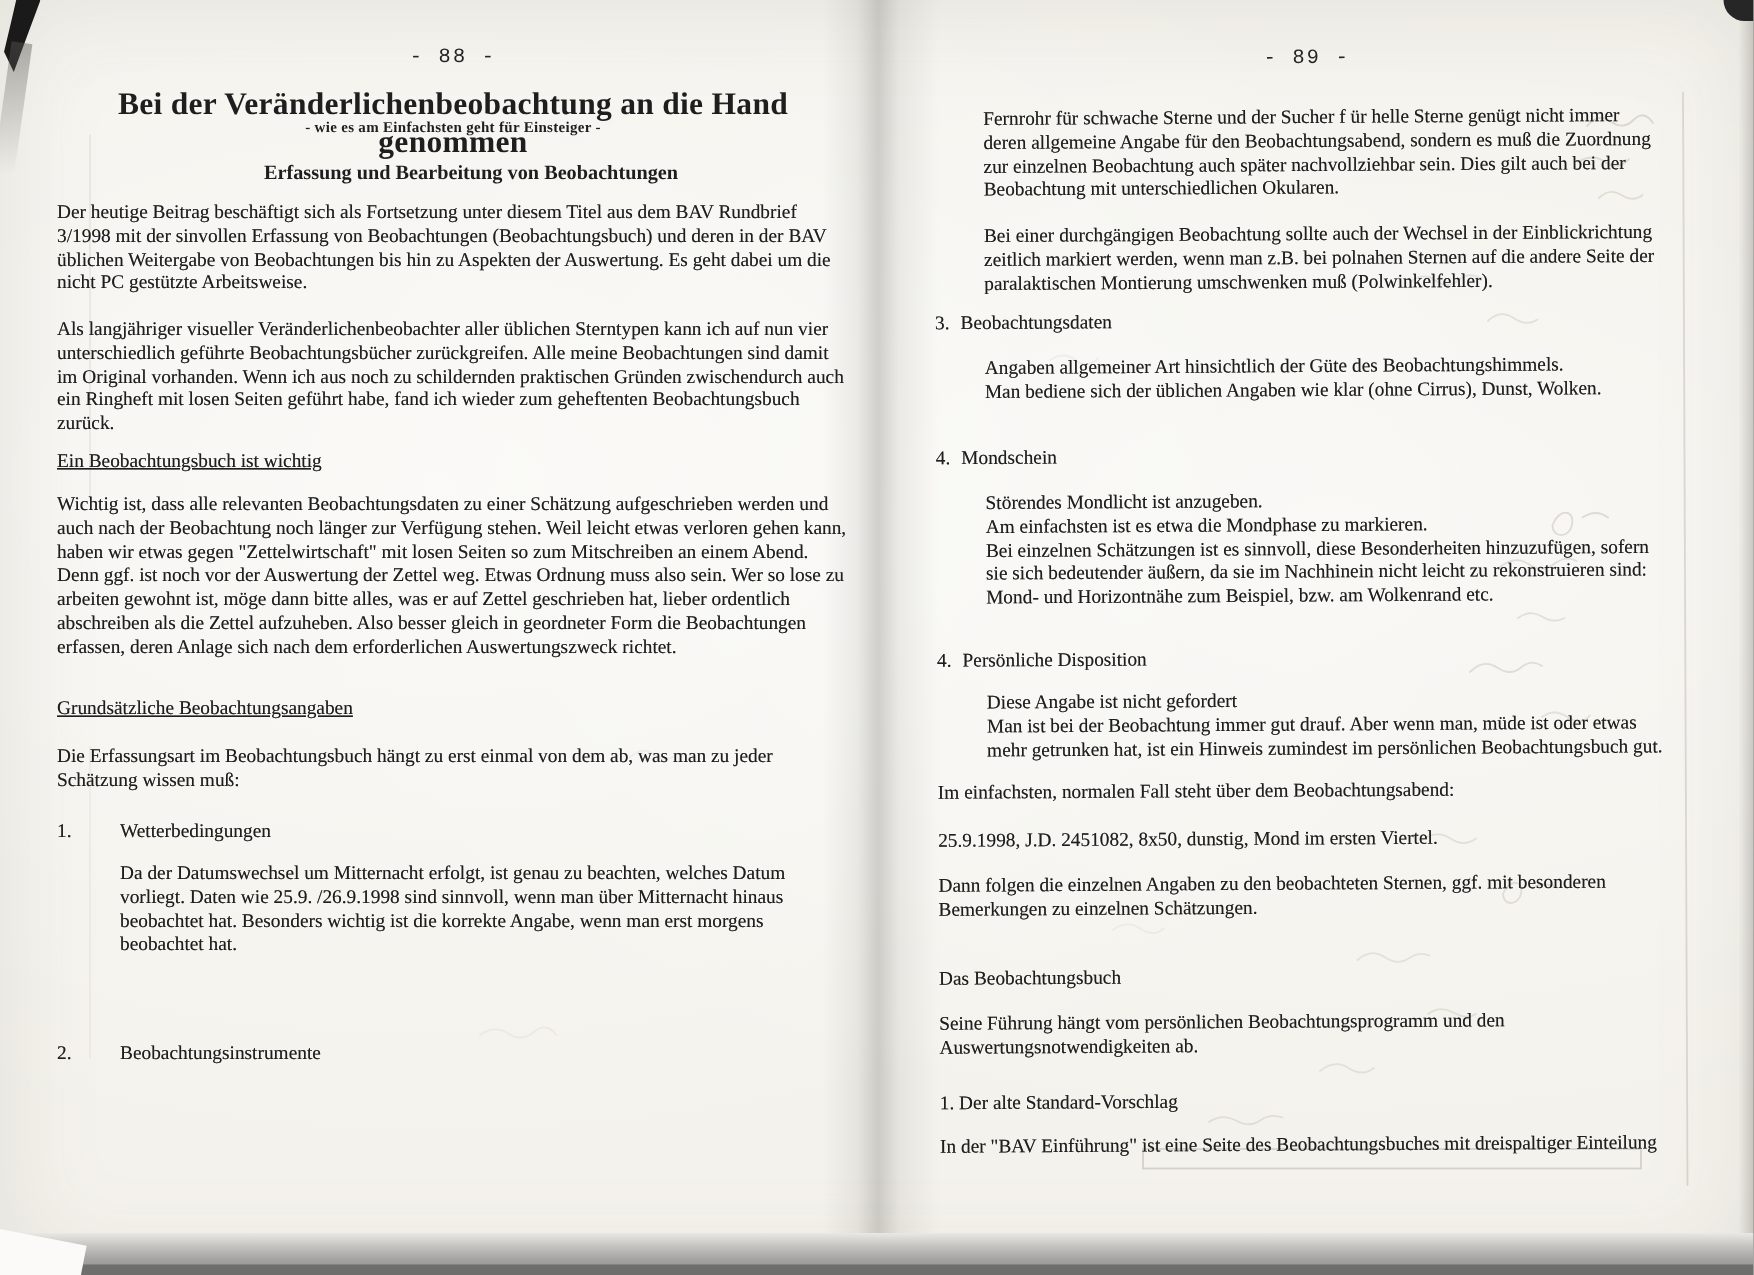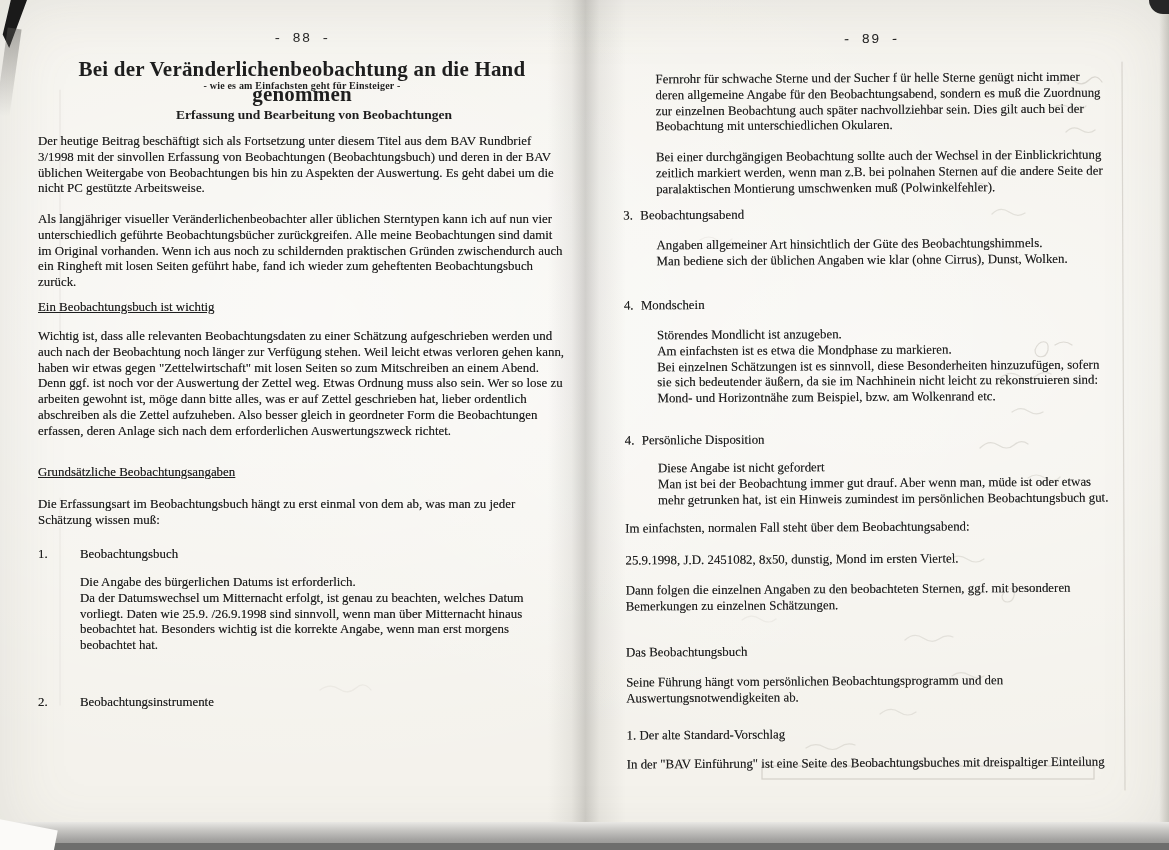--- a/index.html
+++ b/index.html
@@ -98,45 +98,44 @@
     <div class="abs txt underline" style="top:300px;left:0;">Ein Beobachtungsbuch ist wichtig</div>
 
     <div class="abs txt" style="top:329px;left:0;width:528px;">Wichtig ist, dass alle relevanten Beobachtungsdaten zu einer Schätzung aufgeschrieben werden und auch nach der Beobachtung noch länger zur Verfügung stehen. Weil leicht etwas verloren gehen kann, haben wir etwas gegen "Zettelwirtschaft" mit losen Seiten so zum Mitschreiben an einem Abend. Denn ggf. ist noch vor der Auswertung der Zettel weg. Etwas Ordnung muss also sein. Wer so lose zu arbeiten gewohnt ist, möge dann bitte alles, was er auf Zettel geschrieben hat, lieber ordentlich abschreiben als die Zettel aufzuheben. Also besser gleich in geordneter Form die Beobachtungen erfassen, deren Anlage sich nach dem erforderlichen Auswertungszweck richtet.</div>
 
     <div class="abs txt underline" style="top:465px;left:0;">Grundsätzliche Beobachtungsangaben</div>
 
     <div class="abs txt" style="top:497px;left:0;width:528px;">Die Erfassungsart im Beobachtungsbuch hängt zu erst einmal von dem ab, was man zu jeder Schätzung wissen muß:</div>
 
     <div class="abs txt" style="top:547px;left:0;width:528px;height:16px;">
       <span class="num">1.</span>
-      <span class="tablabel">Beobachtungsbuch</span>
+      <span class="tablabel">Wetterbedingungen</span>
     </div>
     <div class="abs txt indent-l" style="top:575px;">
-      <div>Die Angabe des bürgerlichen Datums ist erforderlich.</div>
       <div>Da der Datumswechsel um Mitternacht erfolgt, ist genau zu beachten, welches Datum vorliegt. Daten wie 25.9. /26.9.1998 sind sinnvoll, wenn man über Mitternacht hinaus beobachtet hat. Besonders wichtig ist die korrekte Angabe, wenn man erst morgens beobachtet hat.</div>
     </div>
 
     <div class="abs txt" style="top:695px;left:0;width:528px;height:16px;">
       <span class="num">2.</span>
       <span class="tablabel">Beobachtungsinstrumente</span>
     </div>
     <div class="abs txt indent-l" style="top:723px;">
     </div>
   </div>
 
   <div class="rp">
     <div class="abs pagenum" style="top:32px;left:0;right:0;text-align:center;">- 89 -</div>
 
     <div class="abs txt indent-r" style="top:71px;">Fernrohr für schwache Sterne und der Sucher f ür helle Sterne genügt nicht immer deren allgemeine Angabe für den Beobachtungsabend, sondern es muß die Zuordnung zur einzelnen Beobachtung auch später nachvollziehbar sein. Dies gilt auch bei der Beobachtung mit unterschiedlichen Okularen.</div>
 
     <div class="abs txt indent-r" style="top:149px;">Bei einer durchgängigen Beobachtung sollte auch der Wechsel in der Einblickrichtung zeitlich markiert werden, wenn man z.B. bei polnahen Sternen auf die andere Seite der paralaktischen Montierung umschwenken muß (Polwinkelfehler).</div>
 
     <div class="abs txt" style="top:207px;left:0;width:498px;height:16px;">
       <span class="rnum">3.</span>
-      <span class="rlabel">Beobachtungsabend</span>
+      <span class="rlabel">Beobachtungsdaten</span>
     </div>
     <div class="abs txt indent-r" style="top:237px;">
       <div>Angaben allgemeiner Art hinsichtlich der Güte des Beobachtungshimmels.</div>
       <div>Man bediene sich der üblichen Angaben wie klar (ohne Cirrus), Dunst, Wolken.</div>
     </div>
 
     <div class="abs txt" style="top:297px;left:0;width:498px;height:16px;">
       <span class="rnum">4.</span>
       <span class="rlabel">Mondschein</span>
     </div>

